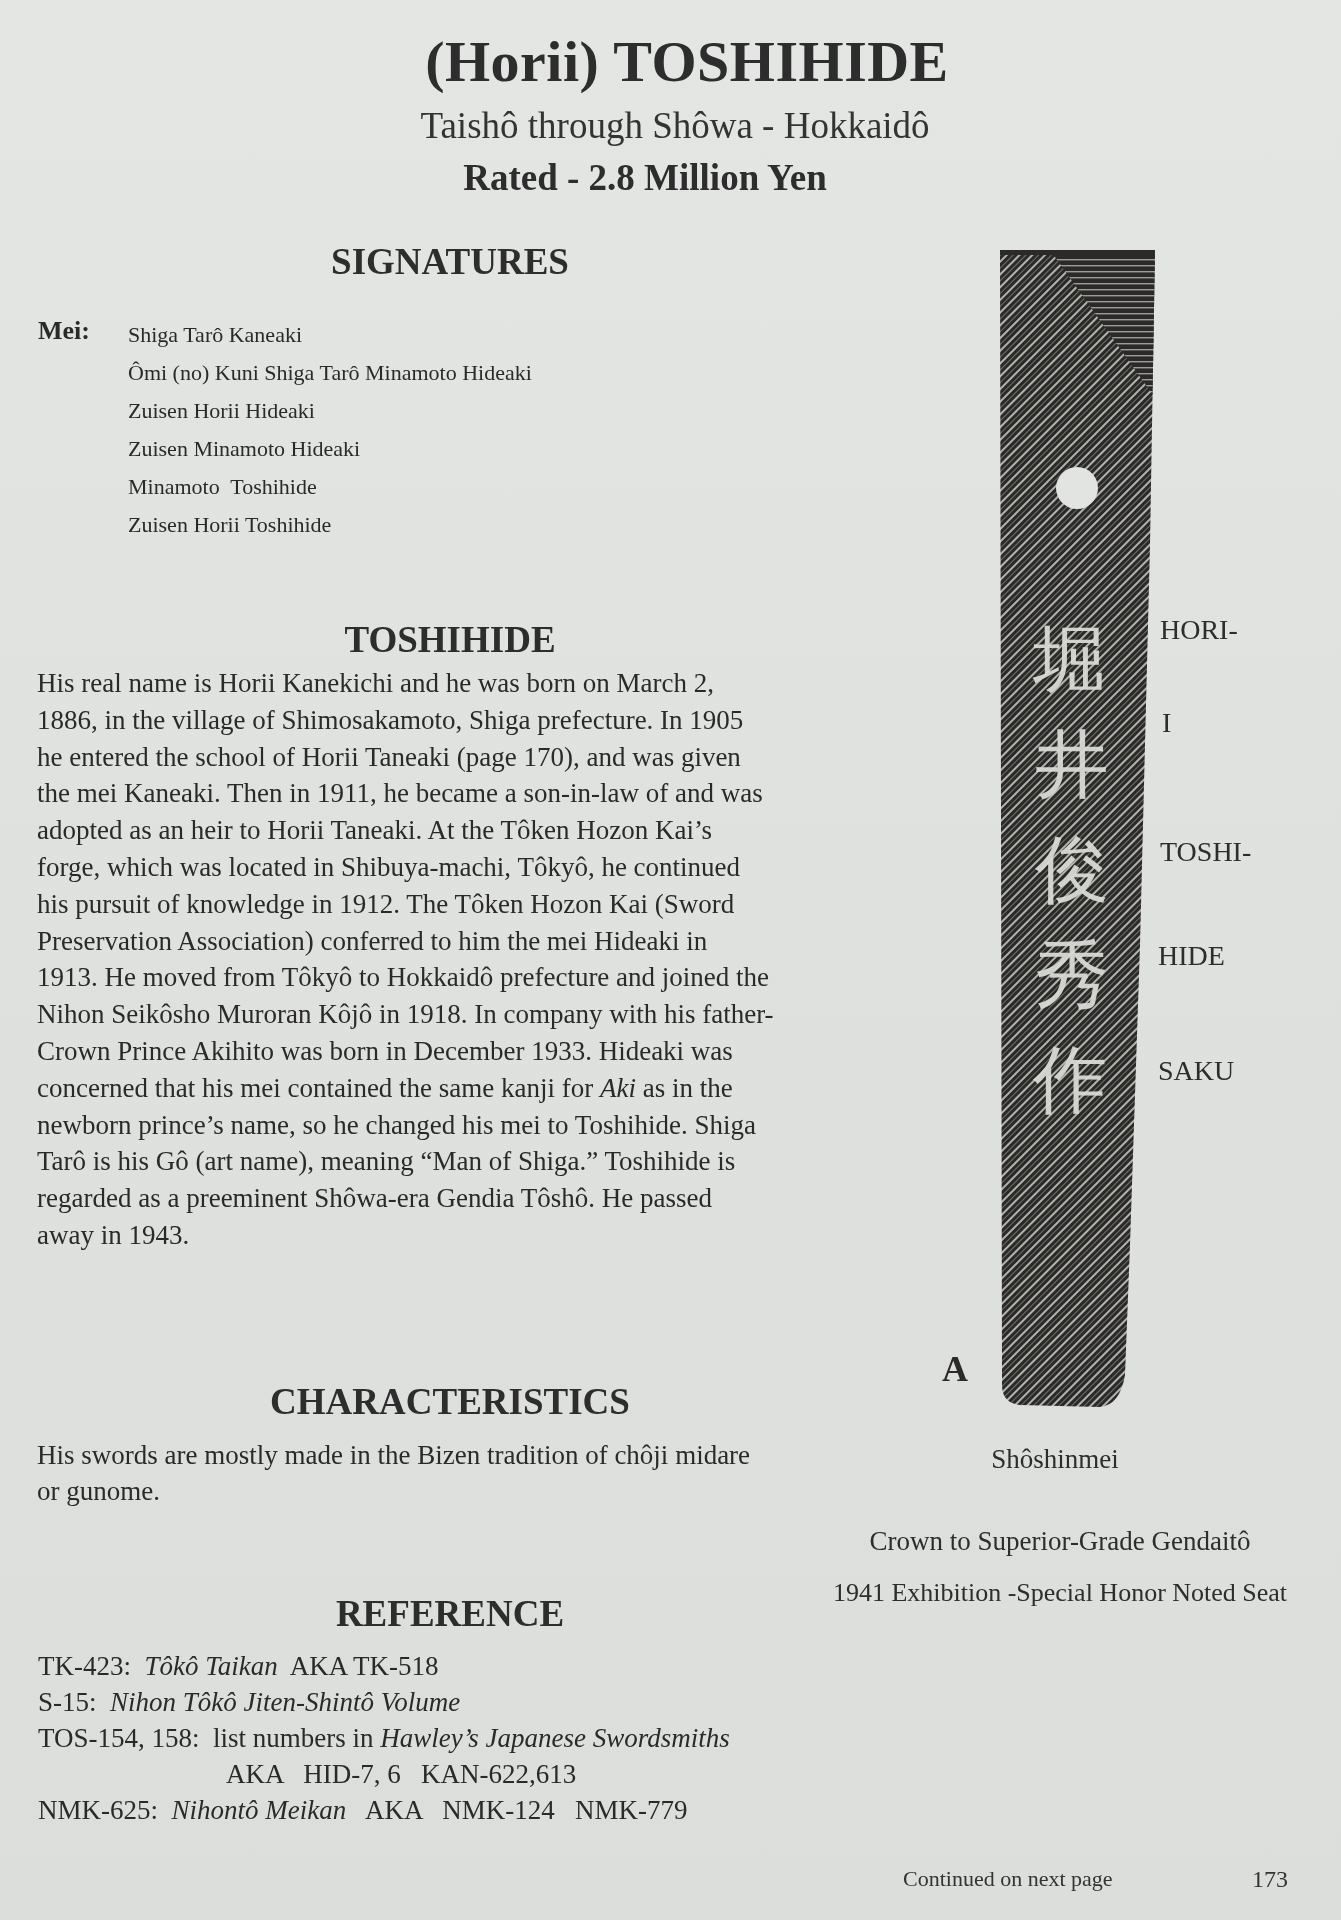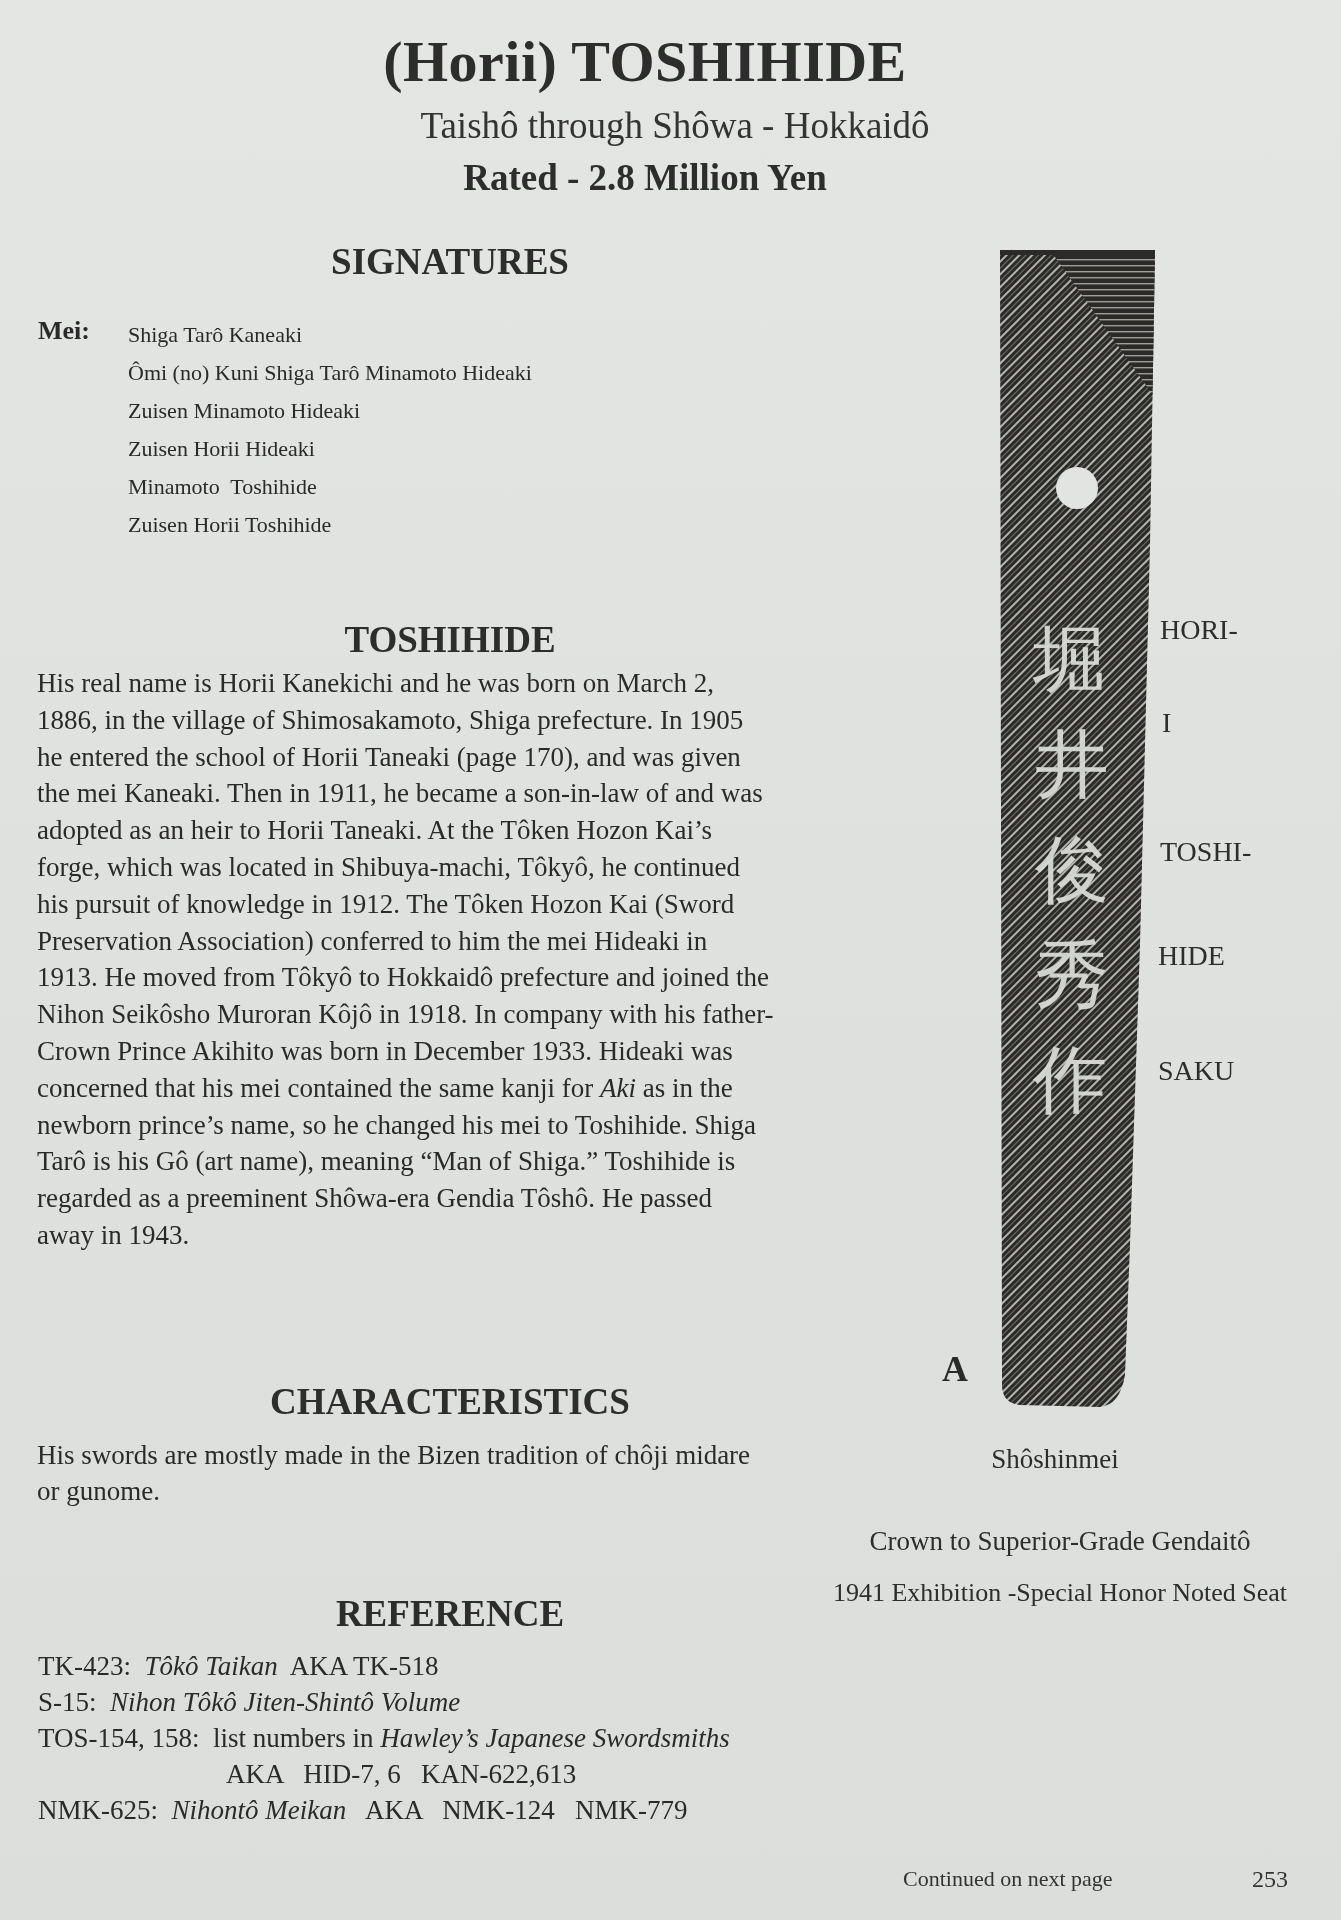--- a/index.html
+++ b/index.html
@@ -12,20 +12,21 @@
     }
     .page {
       position: absolute; left: 0; top: 0; width: 1341px; height: 1920px;
       background: linear-gradient(180deg, #e4e6e3 0%, #dfe1de 50%, #dcdedb 100%);
     }
     .abs { position: absolute; }
     .title {
       left: 0; width: 1290px; top: 28px; text-align: center;
       font-size: 58px; font-weight: bold; letter-spacing: 0.5px;
       color: #2d2d2d;
+      padding-left: 42px;
     }
     .subtitle {
       left: 0; width: 1290px; top: 104px; text-align: center;
       font-size: 37px; color: #333; margin-left: 30px;
     }
     .rating {
       left: 0; width: 1290px; top: 156px; text-align: center;
       font-size: 37px; font-weight: bold; color: #2d2d2d;
     }
     .section-heading {
@@ -68,22 +69,22 @@
 
   <div class="abs title">(Horii) TOSHIHIDE</div>
   <div class="abs subtitle">Taishô through Shôwa - Hokkaidô</div>
   <div class="abs rating">Rated - 2.8 Million Yen</div>
 
   <div class="abs section-heading" style="left:250px; width:400px; top:240px;">SIGNATURES</div>
   <div class="abs mei-label">Mei:</div>
   <ul class="abs mei-list">
     <li>Shiga Tarô Kaneaki</li>
     <li>Ômi (no) Kuni Shiga Tarô Minamoto Hideaki</li>
+    <li>Zuisen Horii Hideaki</li>
     <li>Zuisen Minamoto Hideaki</li>
-    <li>Zuisen Horii Hideaki</li>
     <li style="white-space:pre;">Minamoto  Toshihide</li>
     <li>Zuisen Horii Toshihide</li>
   </ul>
 
   <div class="abs section-heading" style="left:250px; width:400px; top:618px;">TOSHIHIDE</div>
   <div class="abs bg-text">
     <span class="line">His real name is Horii Kanekichi and he was born on March 2,</span>
     <span class="line">1886, in the village of Shimosakamoto, Shiga prefecture. In 1905</span>
     <span class="line">he entered the school of Horii Taneaki (page 170), and was given</span>
     <span class="line">the mei Kaneaki. Then in 1911, he became a son-in-law of and was</span>
@@ -167,15 +168,15 @@
   <div class="abs kanji-label" style="left:1158px; top:940px;">HIDE</div>
   <div class="abs kanji-label" style="left:1158px; top:1055px;">SAKU</div>
 
   <div class="abs" style="left:942px; top:1348px; font-size:36px; font-weight:bold;">A</div>
 
   <div class="abs caption" style="left:940px; width:230px; top:1444px;">Shôshinmei</div>
   <div class="abs caption" style="left:800px; width:520px; top:1526px;">Crown to Superior-Grade Gendaitô</div>
   <div class="abs caption" style="left:790px; width:540px; top:1578px; font-size:26px;">1941 Exhibition -Special Honor Noted Seat</div>
 
   <div class="abs footer-text" style="left:903px; top:1866px;">Continued on next page</div>
-  <div class="abs footer-text" style="left:1252px; top:1866px; font-size:24px;">253</div>
+  <div class="abs footer-text" style="left:1252px; top:1866px; font-size:24px;">173</div>
 
 </div>
 
 </body></html>

